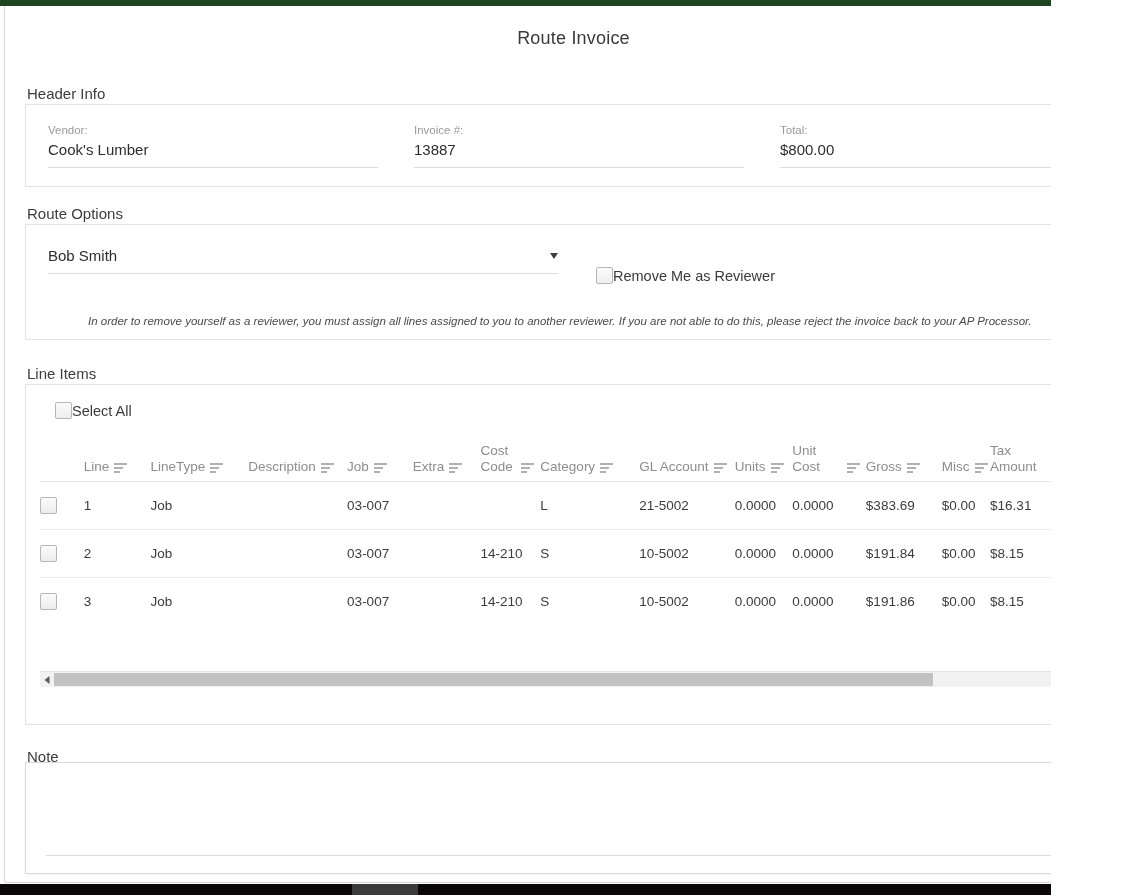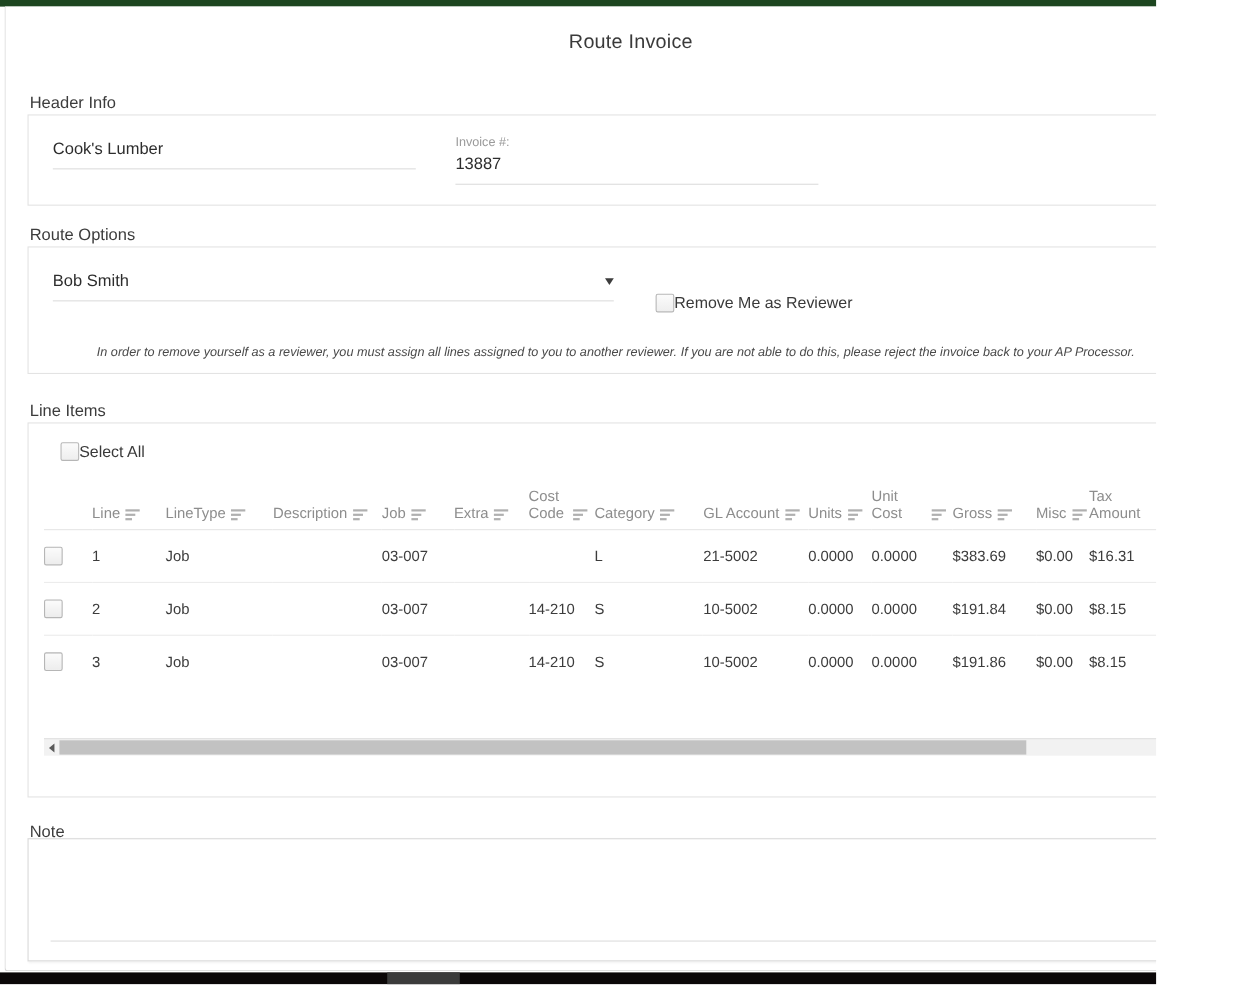--- a/index.html
+++ b/index.html
@@ -303,30 +303,36 @@
 
   <div class="page-card">
 
     <div class="page-title">Route Invoice</div>
 
     <div class="section-label" style="top:79px; left:22px;">Header Info</div>
 
     <div class="panel" style="top:98px; left:20px; width:1095px; height:83px;">
 
       <div class="field" style="top:18px; left:22px; width:330px;">
+        <div class="flabel">Vendor:</div>
         <div class="fvalue">Cook's Lumber</div>
         <div class="funder"></div>
       </div>
 
       <div class="field" style="top:18px; left:388px; width:330px;">
         <div class="flabel">Invoice #:</div>
         <div class="fvalue">13887</div>
         <div class="funder"></div>
       </div>
 
+      <div class="field" style="top:18px; left:754px; width:318px;">
+        <div class="flabel">Total:</div>
+        <div class="fvalue">$800.00</div>
+        <div class="funder"></div>
+      </div>
     </div>
 
     <div class="section-label" style="top:199px; left:22px;">Route Options</div>
 
     <div class="panel" style="top:218px; left:20px; width:1095px; height:116px;">
 
       <div class="field select" style="top:18px; left:22px; width:510px;">
         <div class="fvalue">Bob Smith
           <span class="caret"></span>
         </div>

